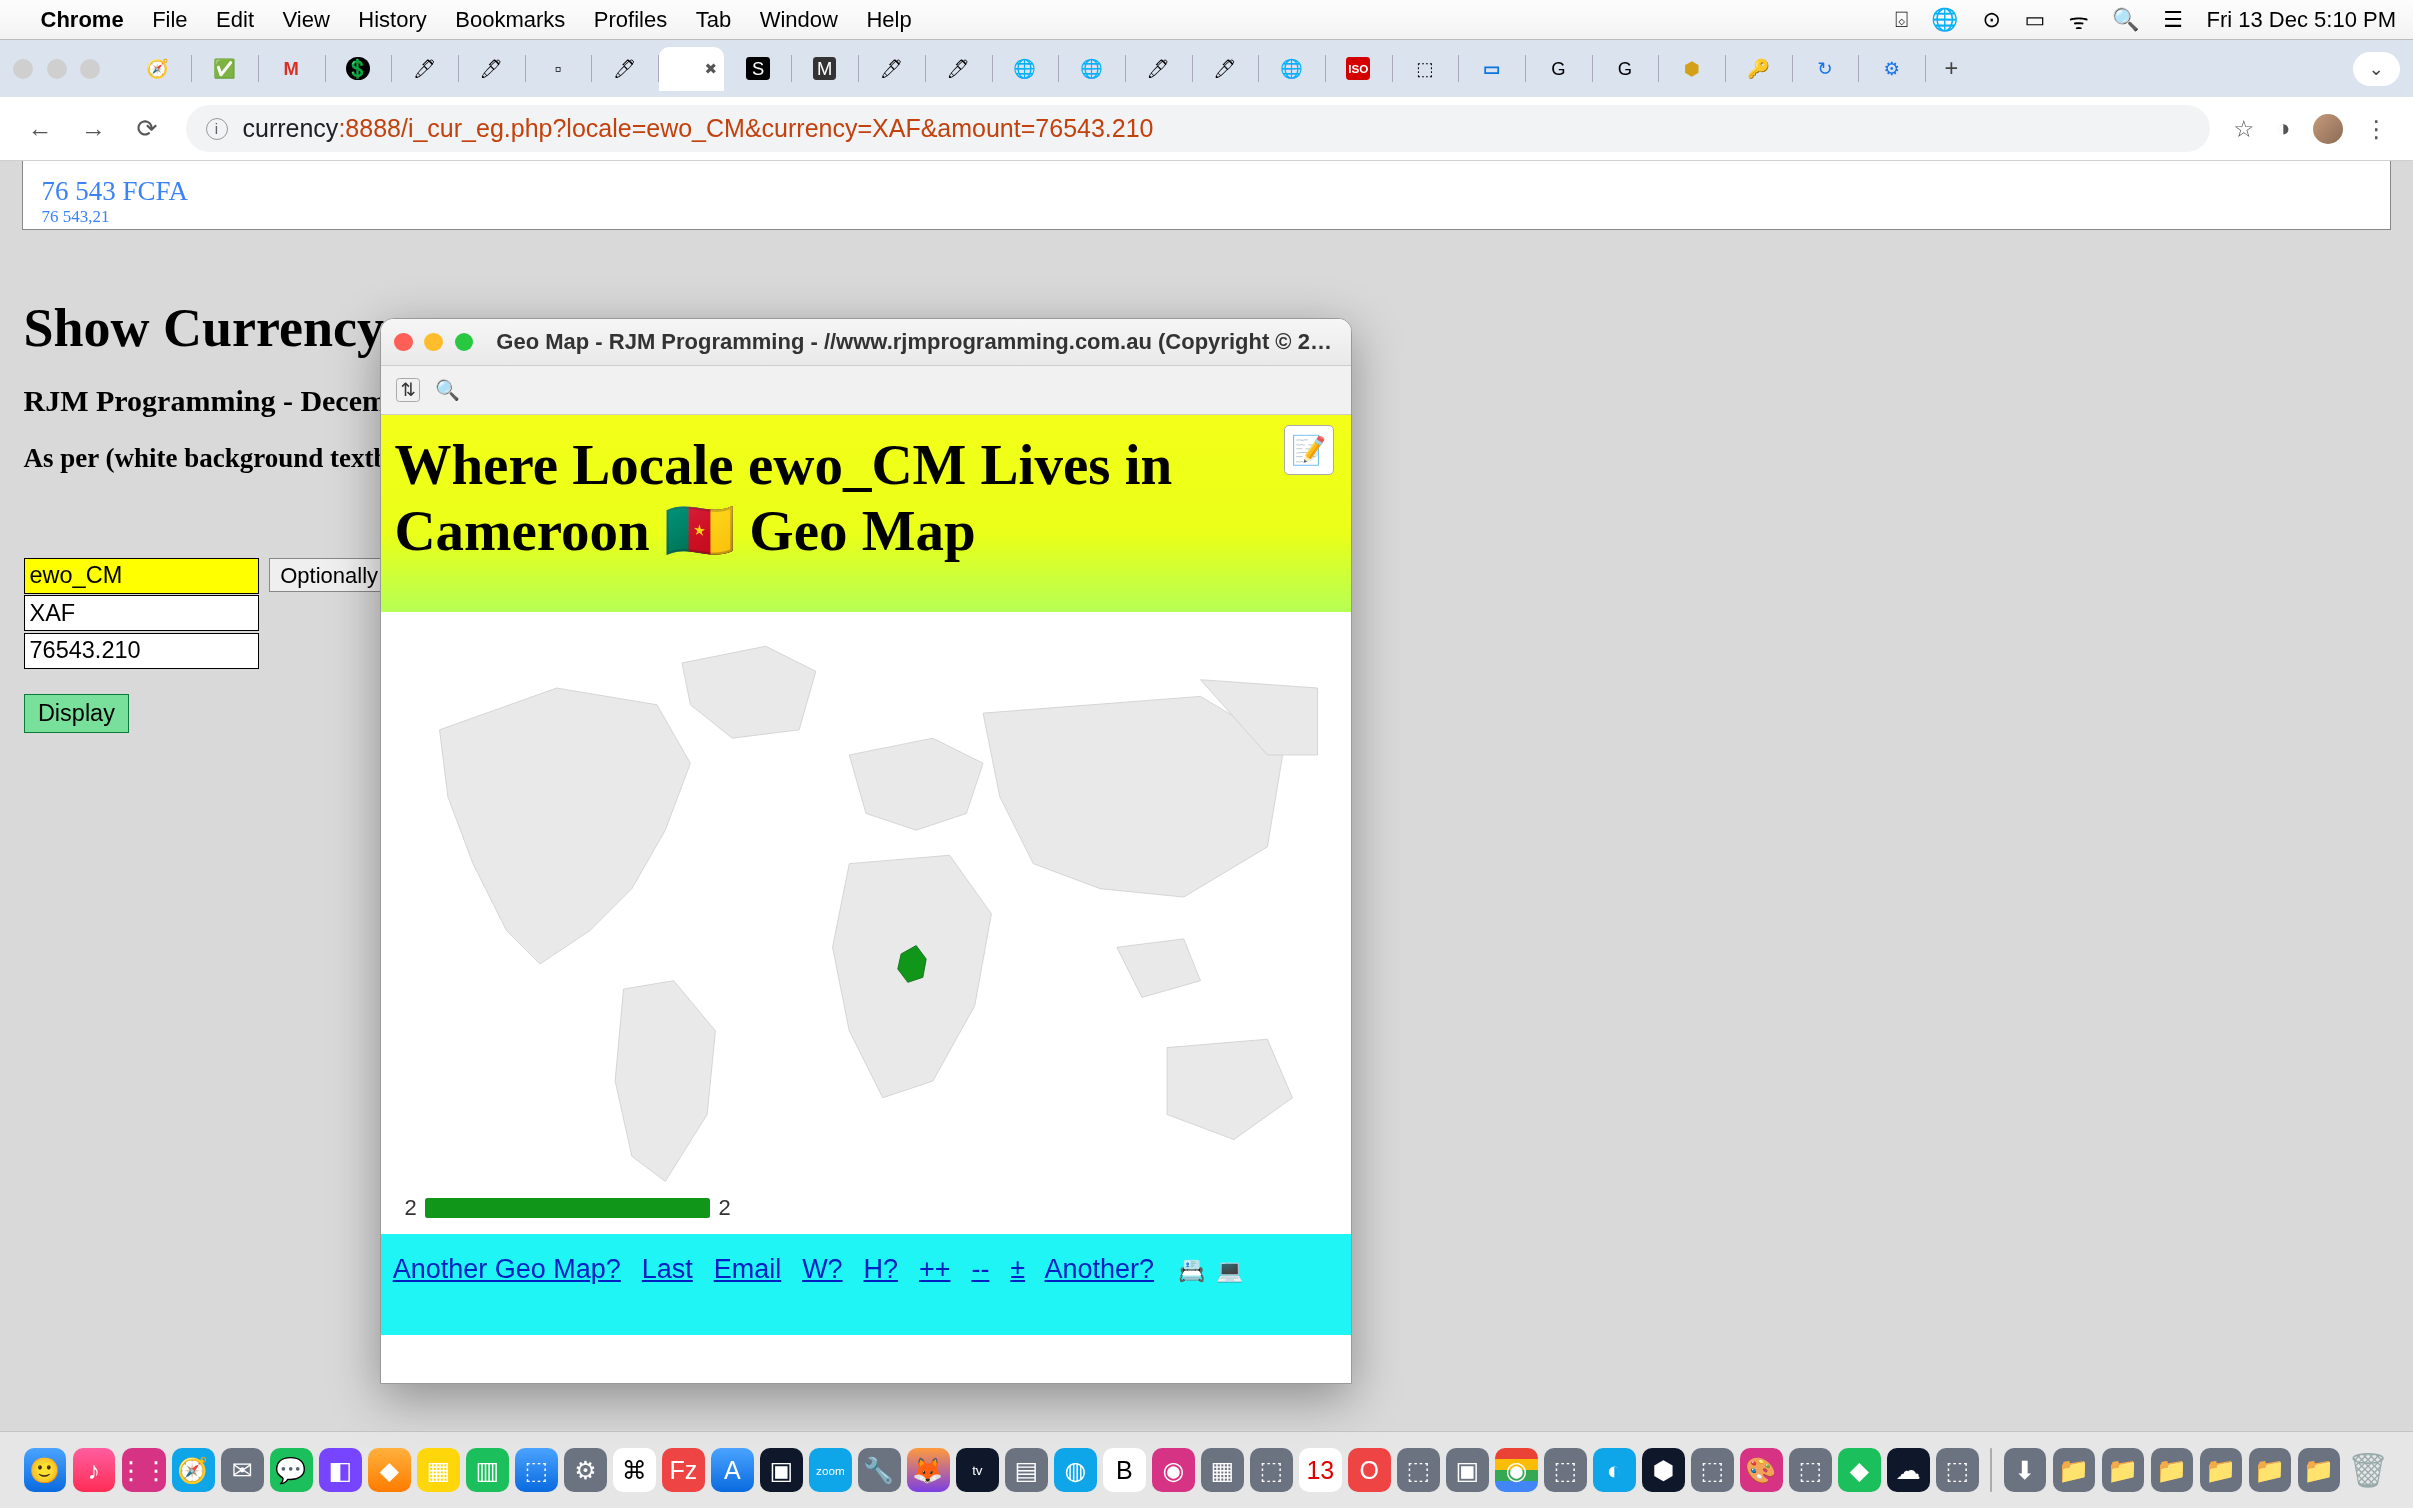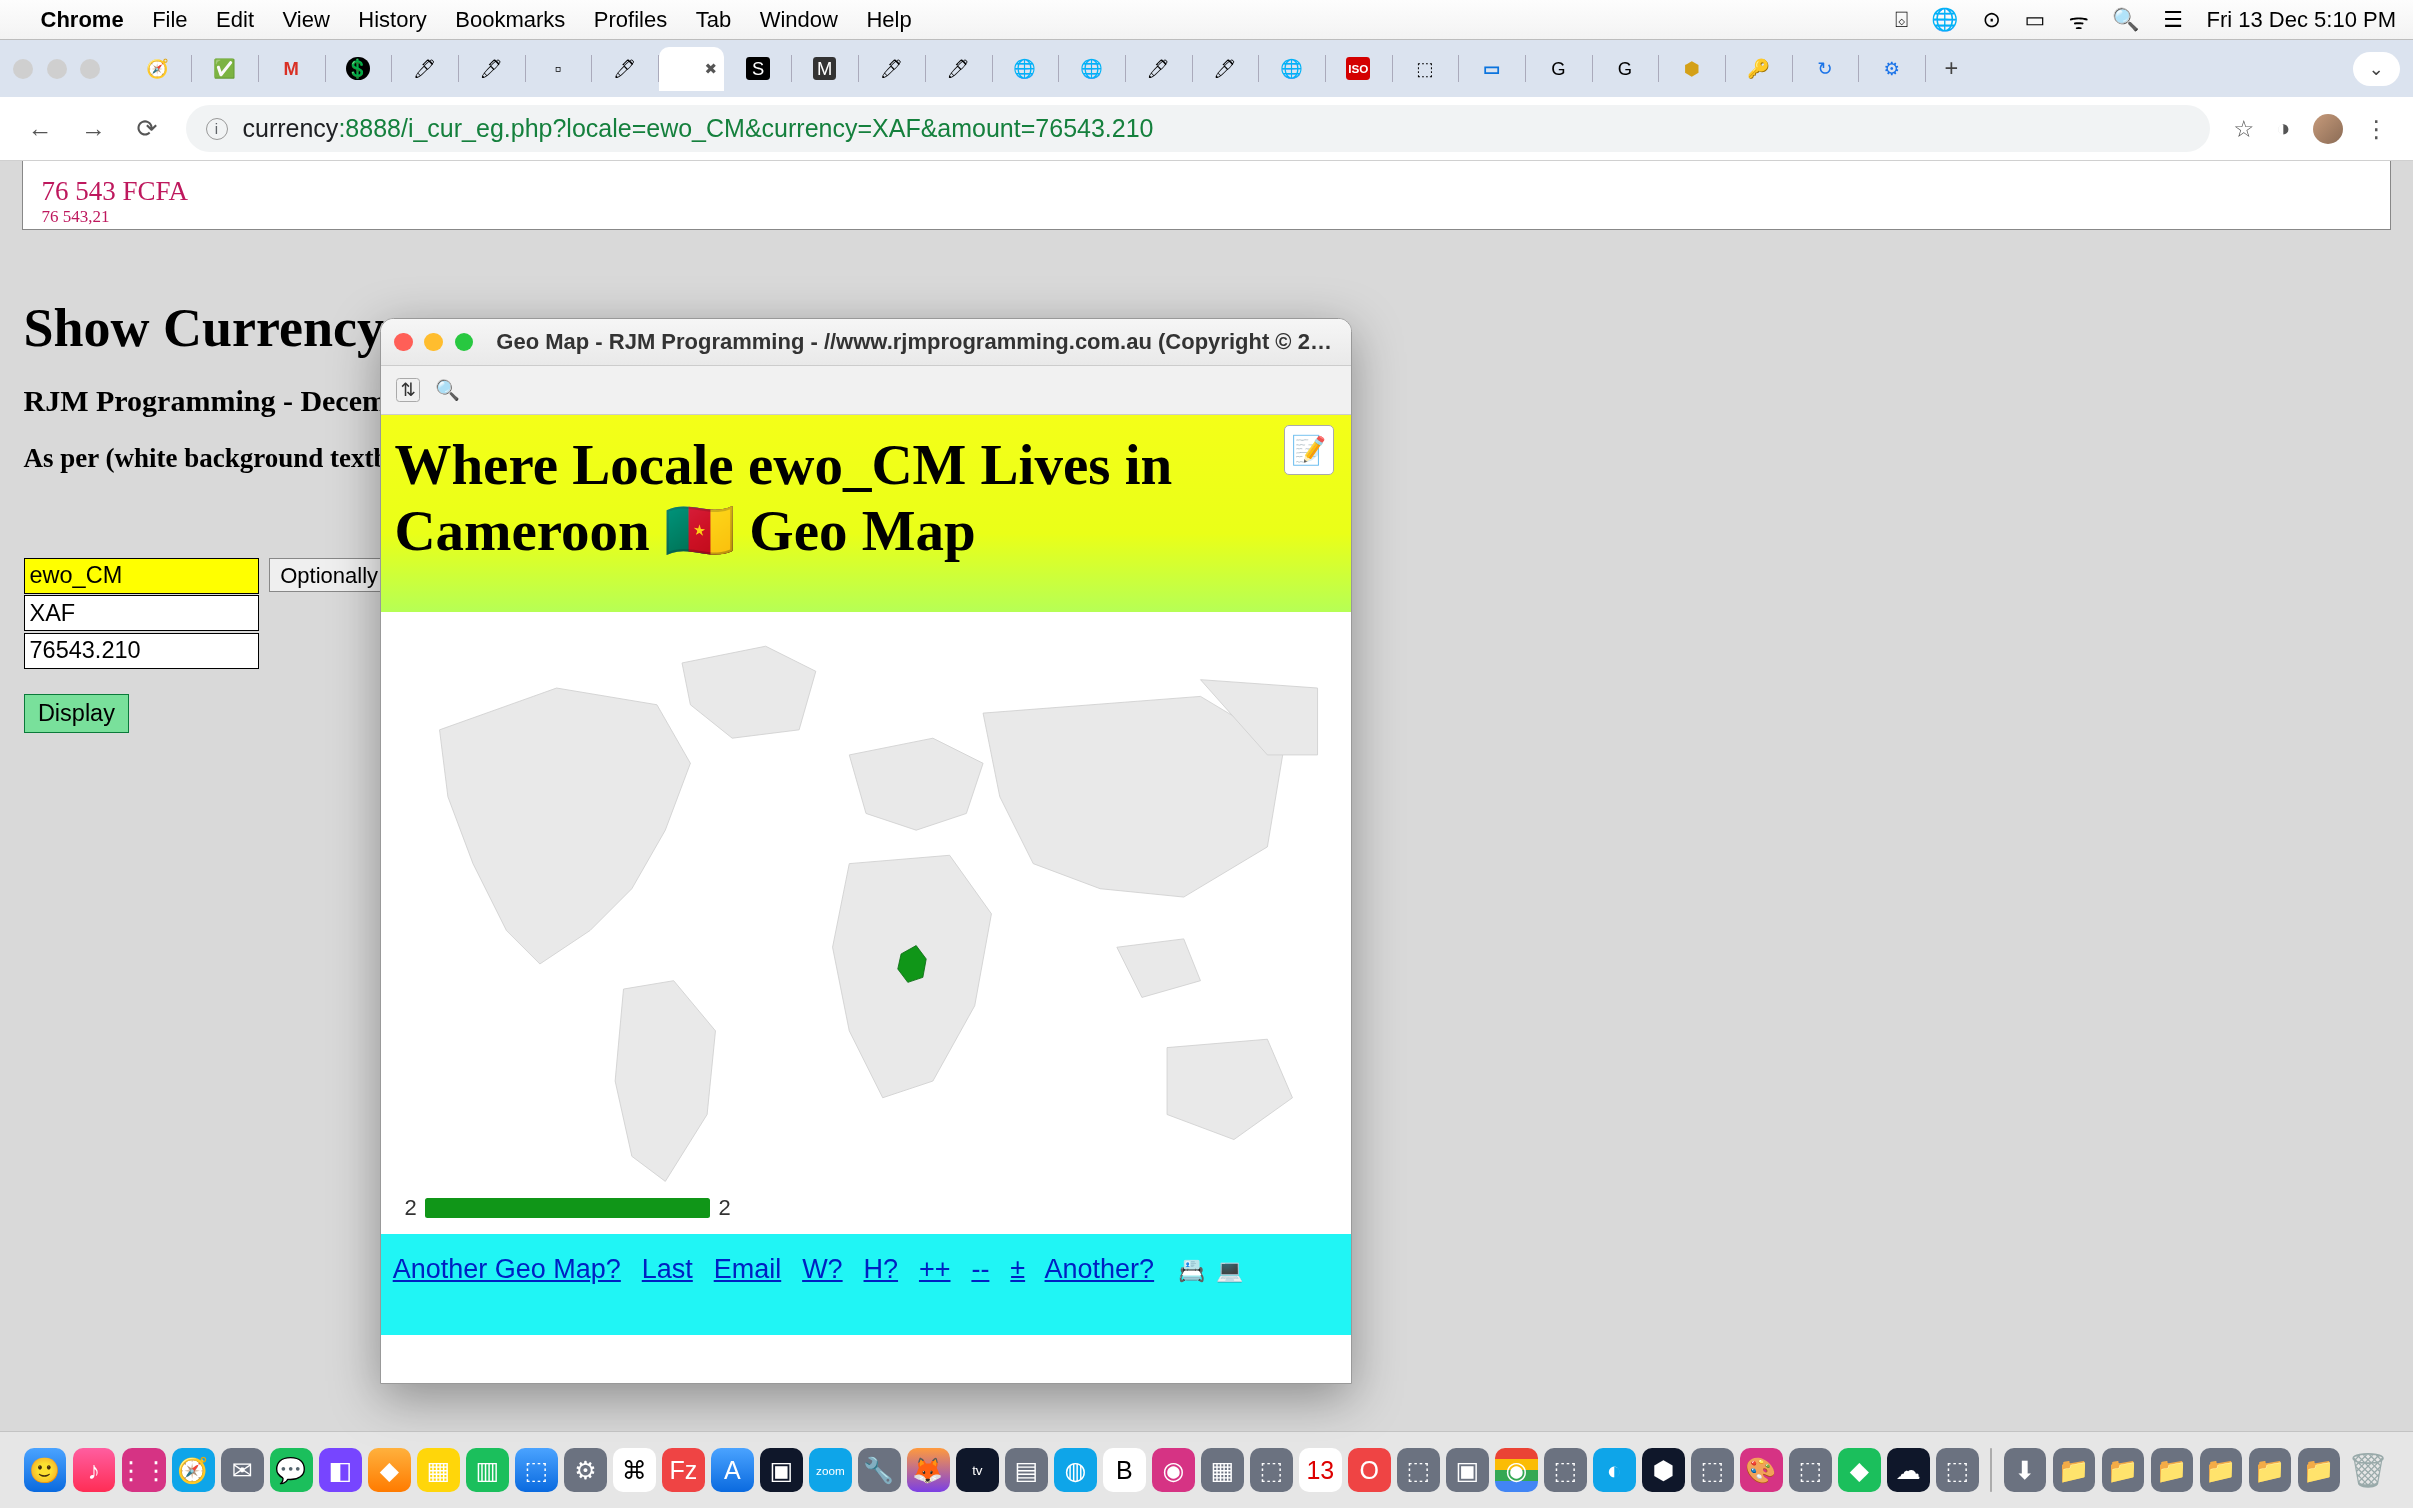--- a/index.html
+++ b/index.html
@@ -73,30 +73,30 @@
     background:#f1f3f4;
     border-radius:23.5px;
     display:flex;
     align-items:center;
     padding:0 20px;
     gap:15px;
     color:#202124;
     font-size:25px;
   }
   .addrbar .info-icon{font-size:20px;color:#5f6368;border:0.8px solid #999;border-radius:50%;width:22px;height:22px;display:flex;align-items:center;justify-content:center;font-size:15px;}
-  .addrbar .url-dim { color:#15803d;}
+  .addrbar .url-dim { color:#c2410c;}
   .toolbar .right-icons{display:flex;align-items:center;gap:22px;font-size:23.5px;color:#555;}
   .avatar{width:30px;height:30px;border-radius:50%;background:linear-gradient(135deg,#c79b7b,#8a6b55);}
   
   .page {
     background:#fff;
     margin: 0;
     padding: 15px 18.4px 0 18.4px;
     font-family: "Times New Roman", serif;
-    color:#be185d;
+    color:#3b82f6;
     height: 69px;
     border:0.8px solid #888;
     border-top:none;
     margin: 0 22px;
   }
   .page .line1{font-size:27px;}
   .page .line2{font-size:17px;}
   .main-body{
     padding: 0 23.5px;
     font-family: "Times New Roman", serif;

